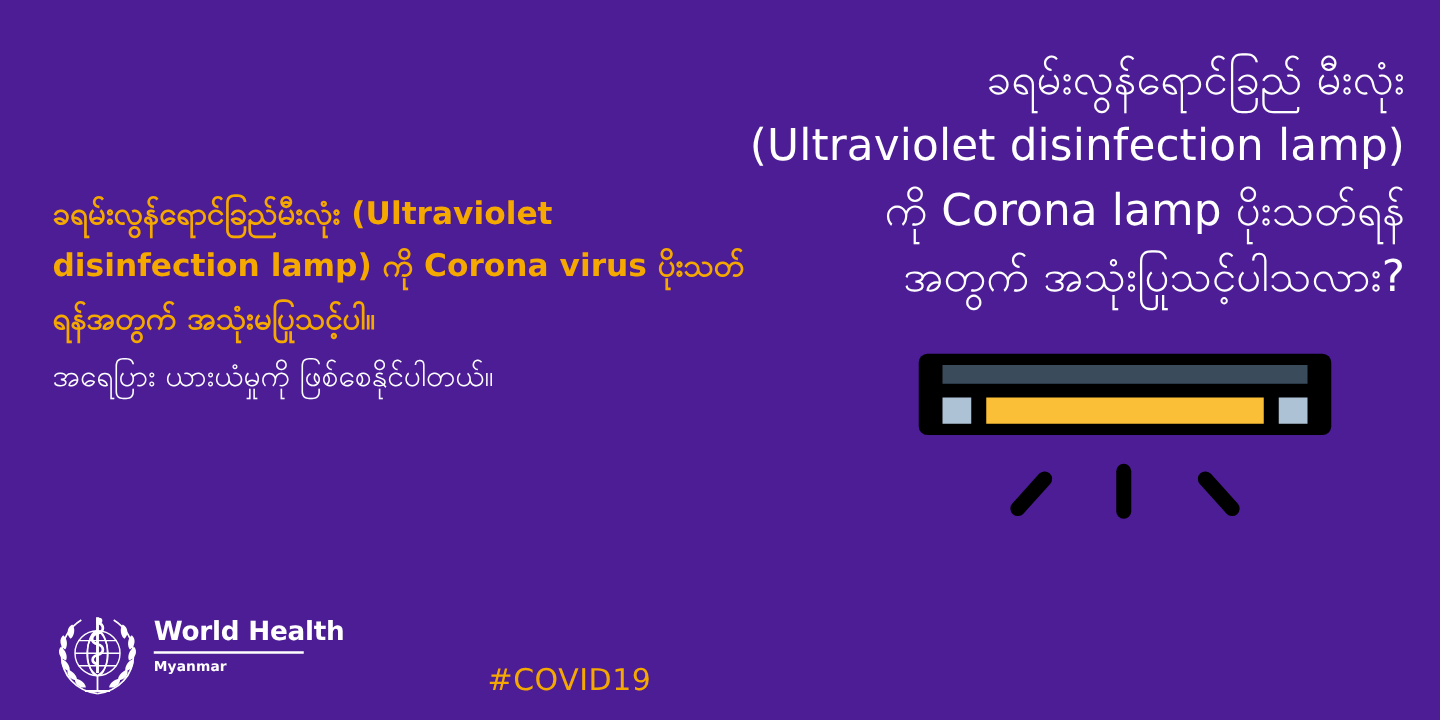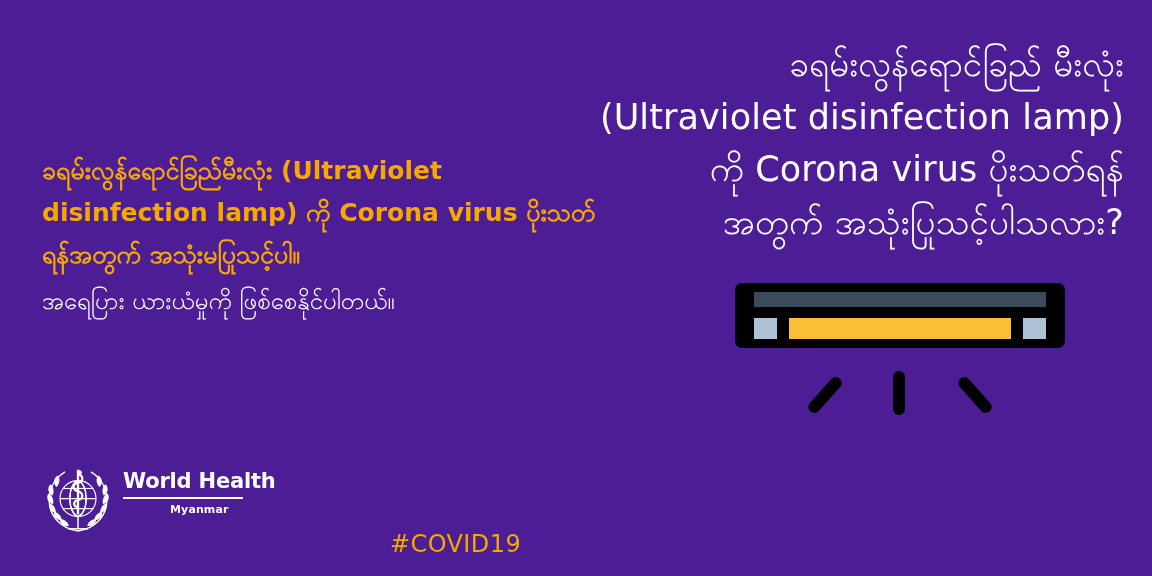--- a/index.html
+++ b/index.html
@@ -128,24 +128,23 @@
     width: 12px;
     height: 44px;
     transform: rotate(-42deg);
     transform-origin: 50% 50%;
   }
 
   
   .who-logo {
     position: absolute;
     left: 42px;
-    top: 464px;
+    top: 488px;
     display: flex;
     align-items: flex-start;
-    text-align: center;
   }
   .who-emblem { width: 72px; height: 72px; flex: 0 0 auto; }
   .who-wordmark {
     margin-left: 9px;
     padding-top: 6px;
   }
   .who-name {
     color: #ffffff;
     font-size: 21px;
     font-weight: 700;
@@ -181,21 +180,21 @@
   }
 </style>
 </head>
 <body>
 
 <div id="poster">
 
   <div class="headline">
     <span class="hl-line">ခရမ်းလွန်ရောင်ခြည် မီးလုံး</span>
     <span class="hl-line">(Ultraviolet disinfection lamp)</span>
-    <span class="hl-line">ကို Corona virus ပိုးသတ်ရန်</span>
+    <span class="hl-line">ကို Corona lamp ပိုးသတ်ရန်</span>
     <span class="hl-line">အတွက် အသုံးပြုသင့်ပါသလား?</span>
   </div>
 
   <div class="left-block">
     <p class="para-warn">
       <span class="ln">ခရမ်းလွန်ရောင်ခြည်မီးလုံး (Ultraviolet</span>
       <span class="ln">disinfection lamp) ကို Corona virus ပိုးသတ်</span>
       <span class="ln">ရန်အတွက် အသုံးမပြုသင့်ပါ။</span>
     </p>
     <p class="para-info">

